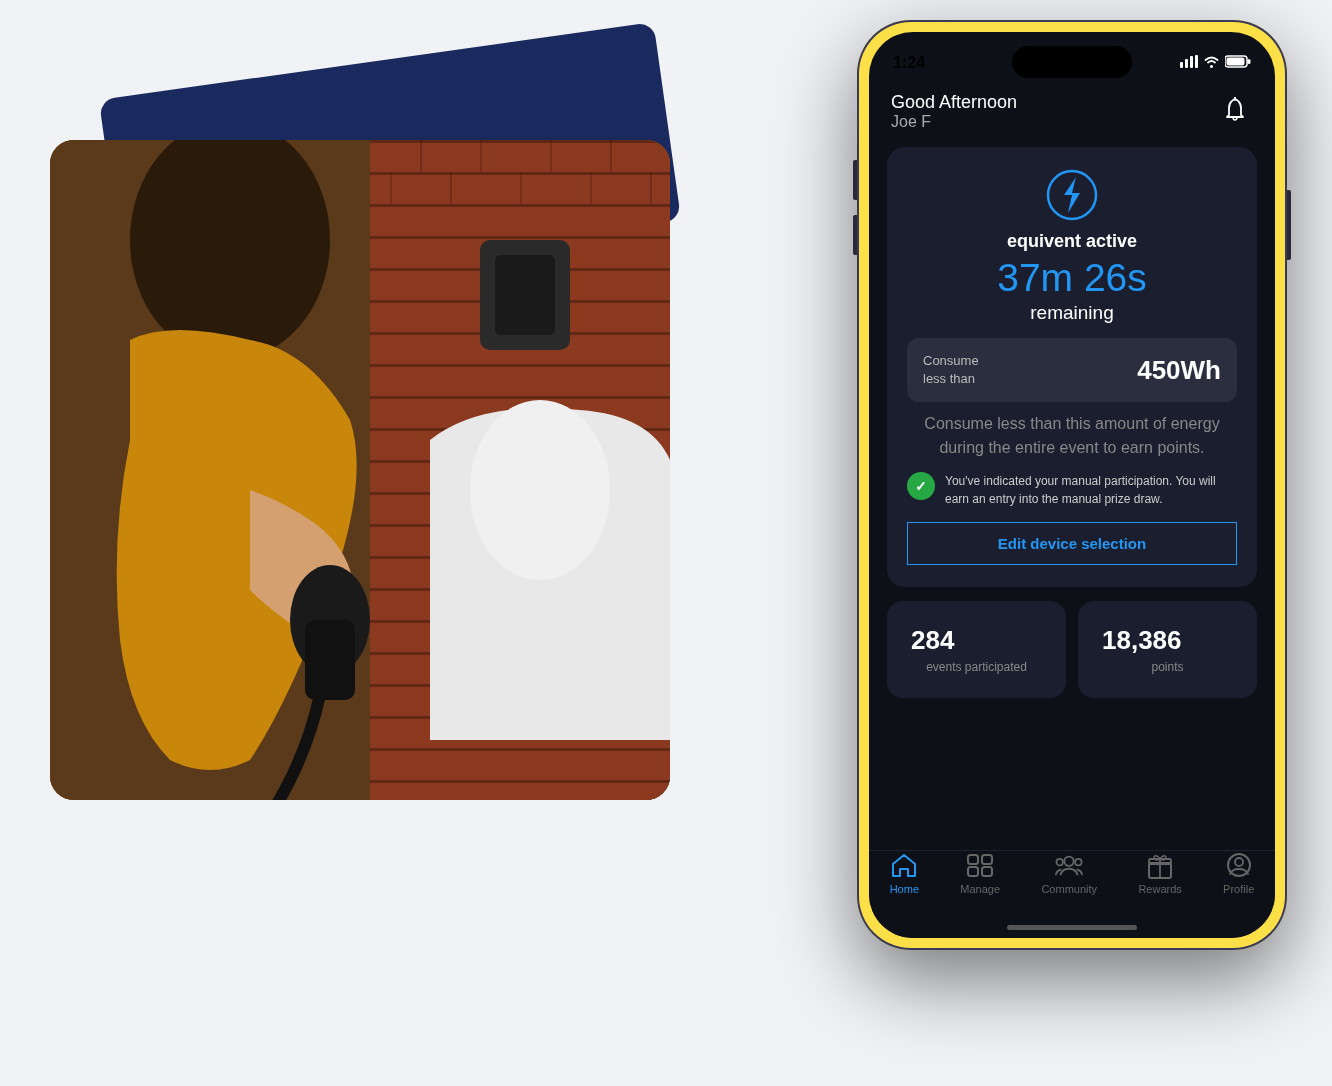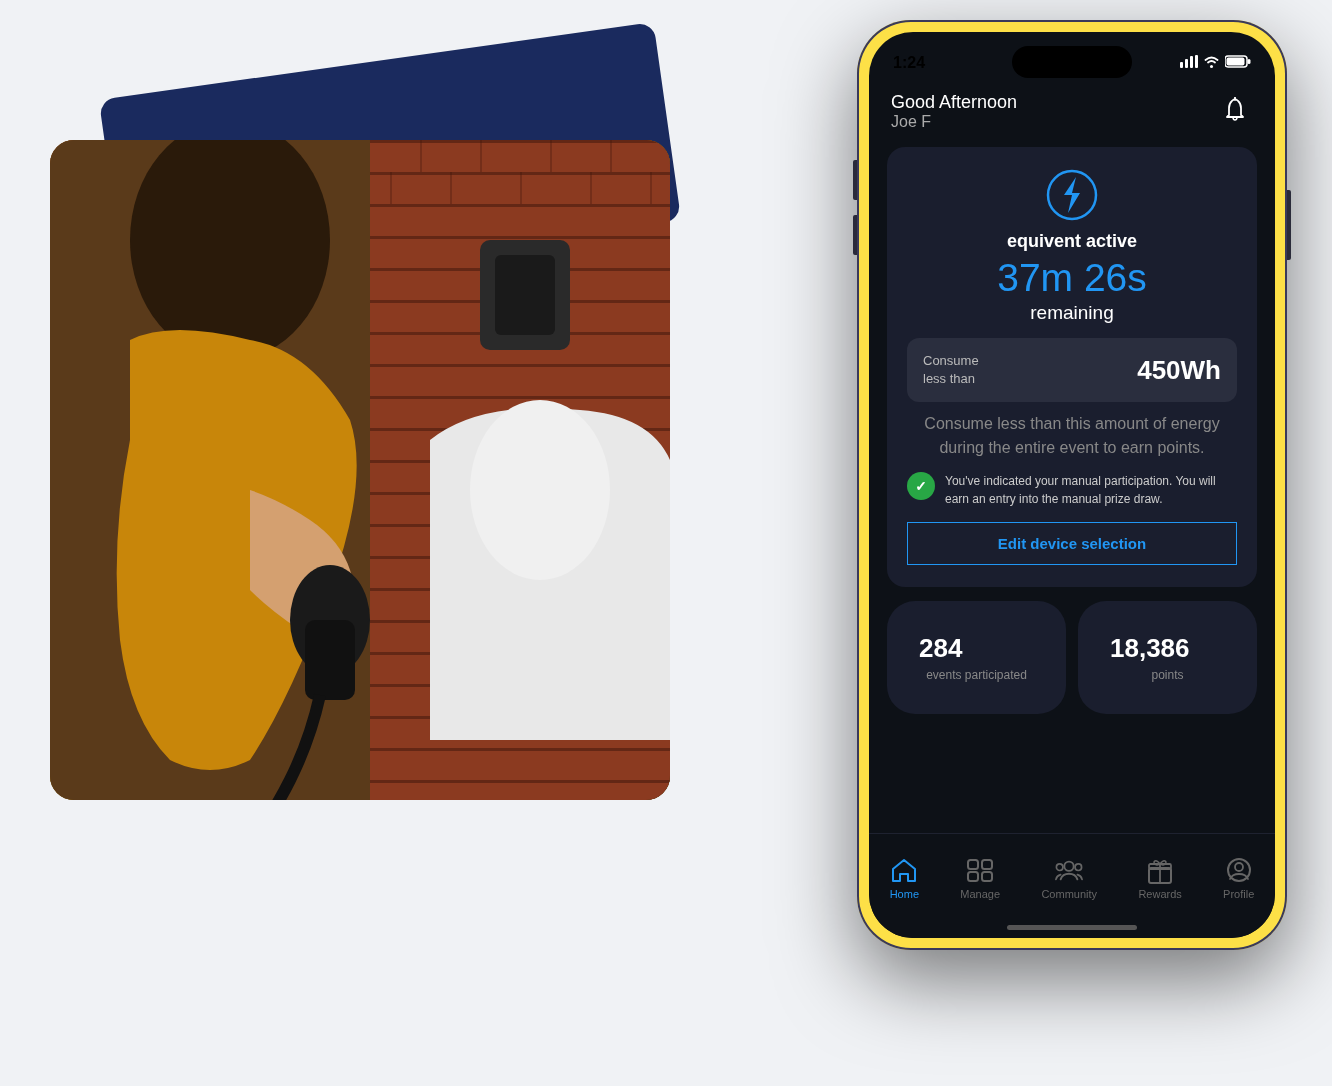--- a/index.html
+++ b/index.html
@@ -281,22 +281,22 @@
 
     
     .stats-row {
       display: flex;
       gap: 12px;
     }
 
     .stat-card {
       flex: 1;
       background: #1a1e2e;
-      border-radius: 28px;
-      padding: 32px;
+      border-radius: 16px;
+      padding: 24px;
     }
 
     .stat-value {
       font-size: 26px;
       font-weight: 700;
       color: white;
       margin-bottom: 4px;
     }
 
     .stat-label {
@@ -304,26 +304,26 @@
       color: #888;
       text-align: center;
     }
 
     
     .bottom-nav {
       position: absolute;
       bottom: 0;
       left: 0;
       right: 0;
-      height: 105px;
+      height: 88px;
       background: #0d1117;
       display: flex;
       align-items: flex-start;
       justify-content: space-around;
-      padding-top: 22px;
+      padding-top: 0;
       border-top: 1px solid #1e2230;
     }
 
     .nav-item {
       display: flex;
       flex-direction: column;
       align-items: center;
       gap: 4px;
       cursor: pointer;
     }

